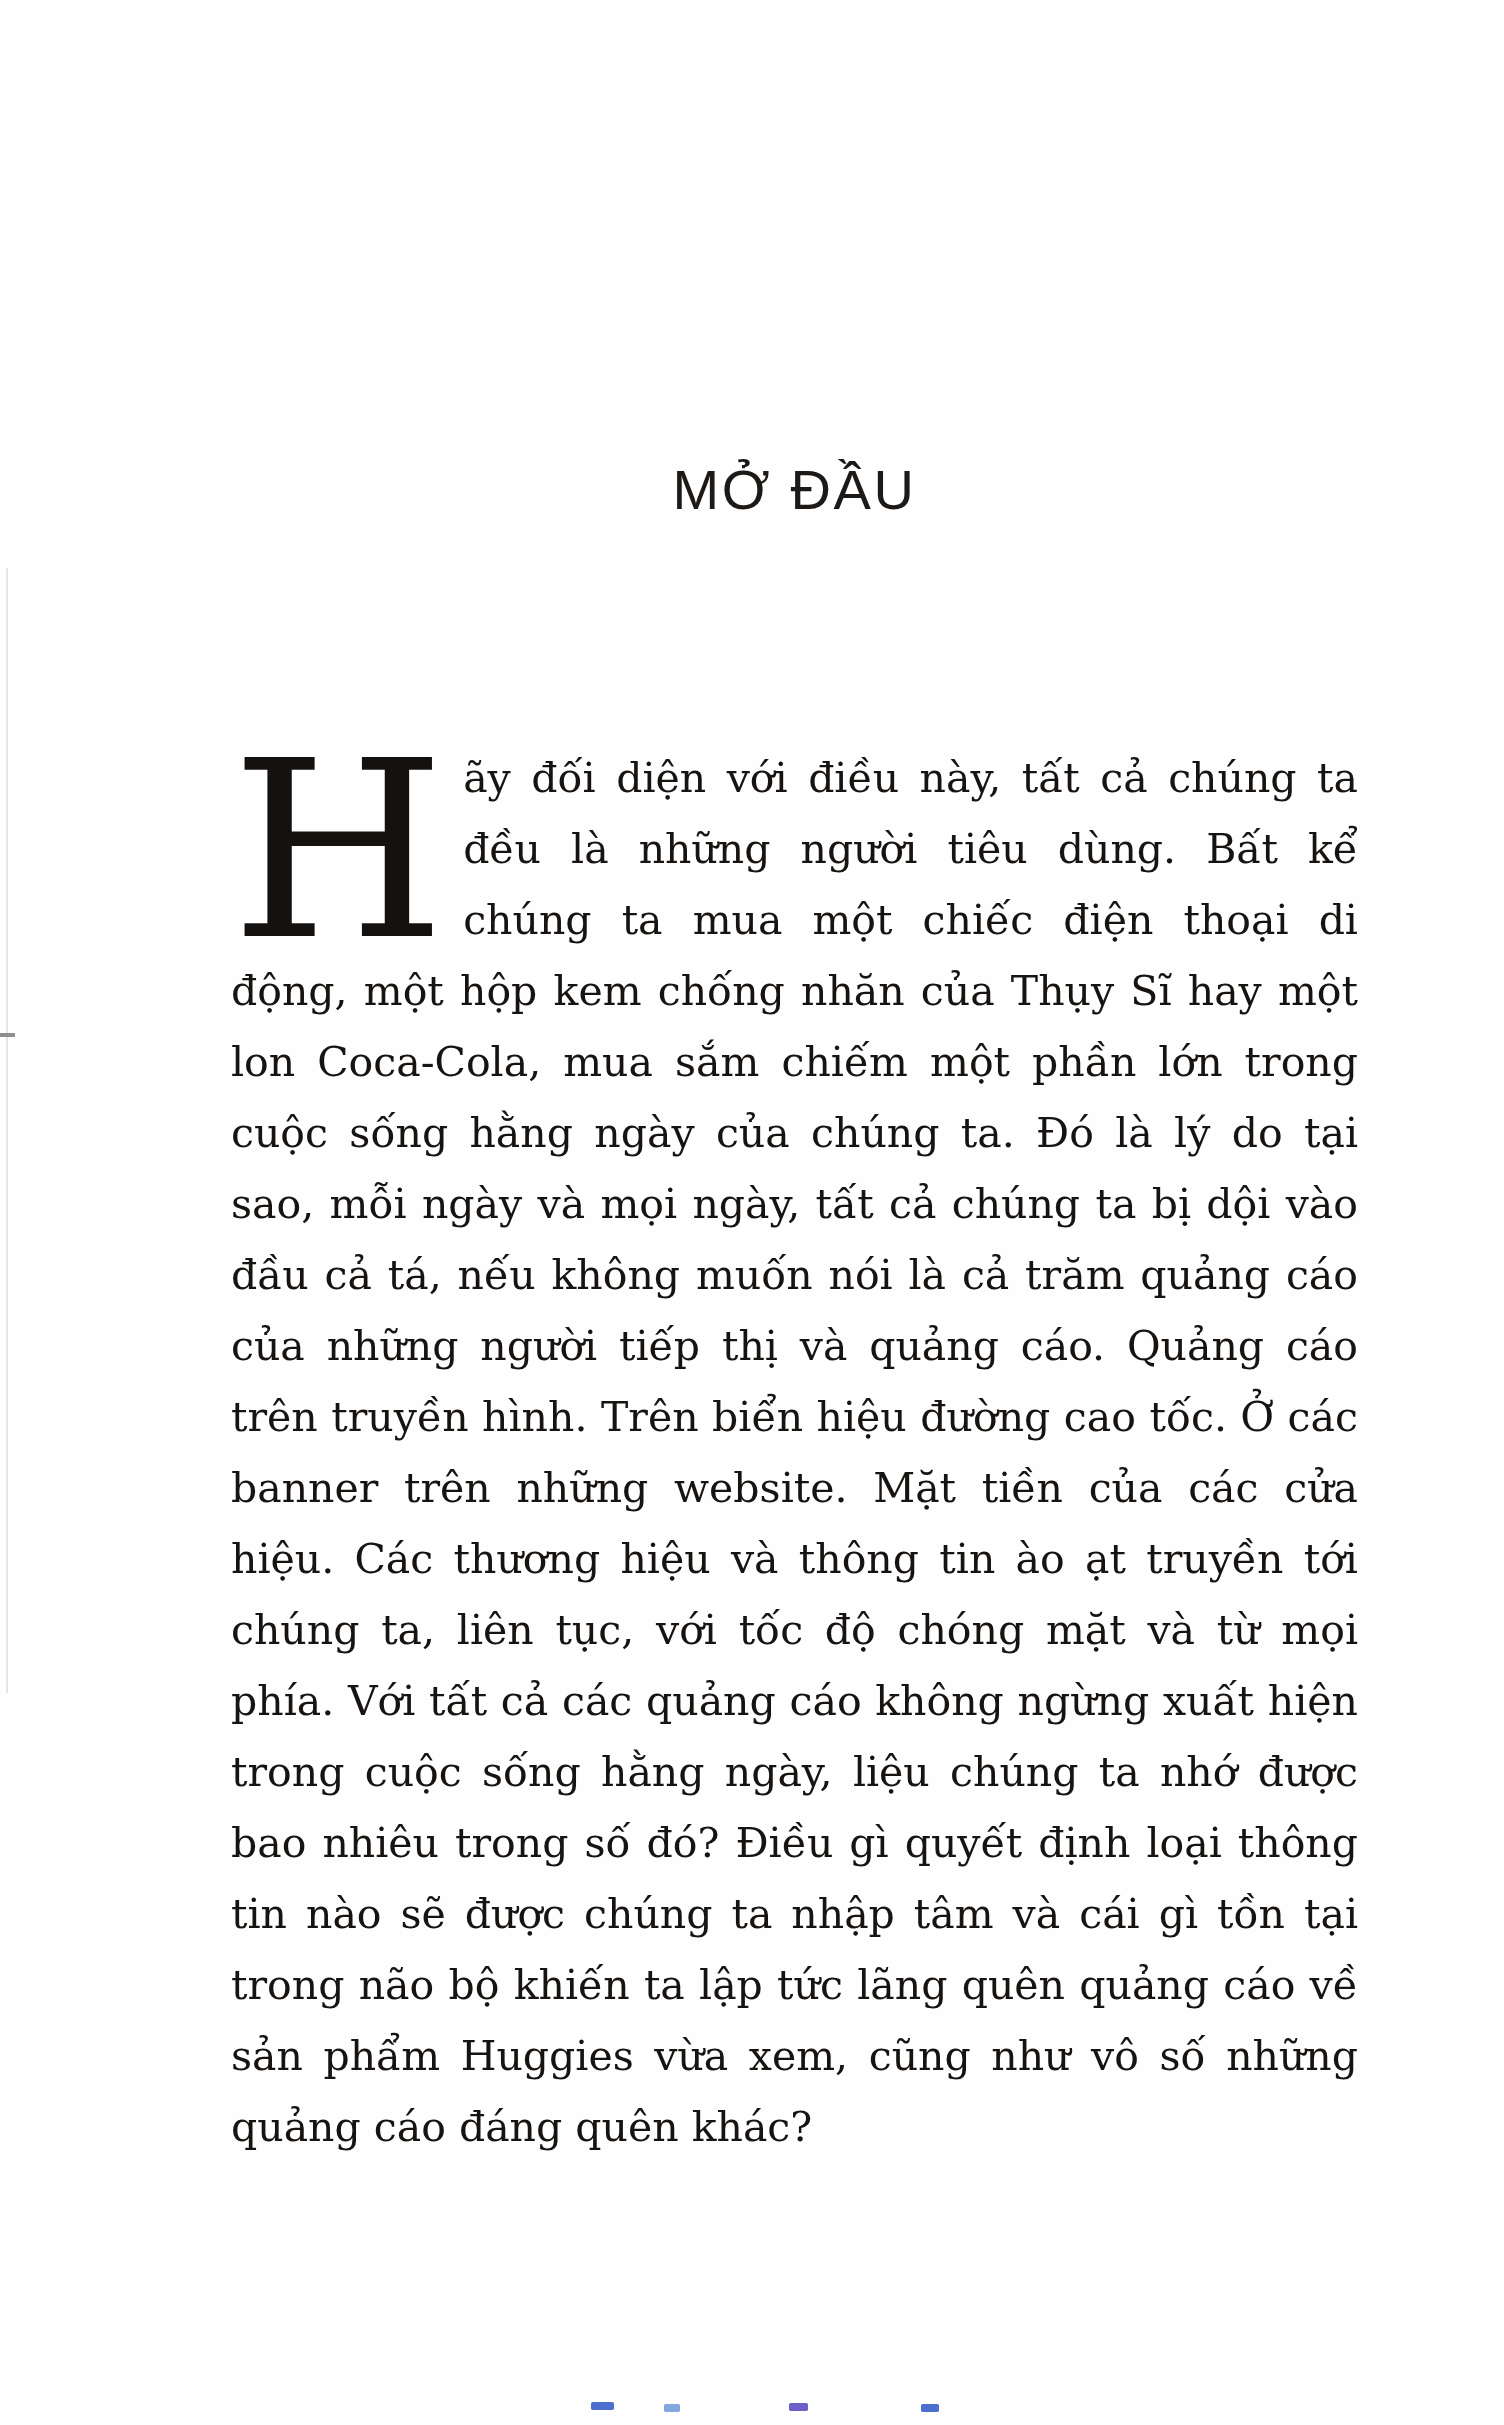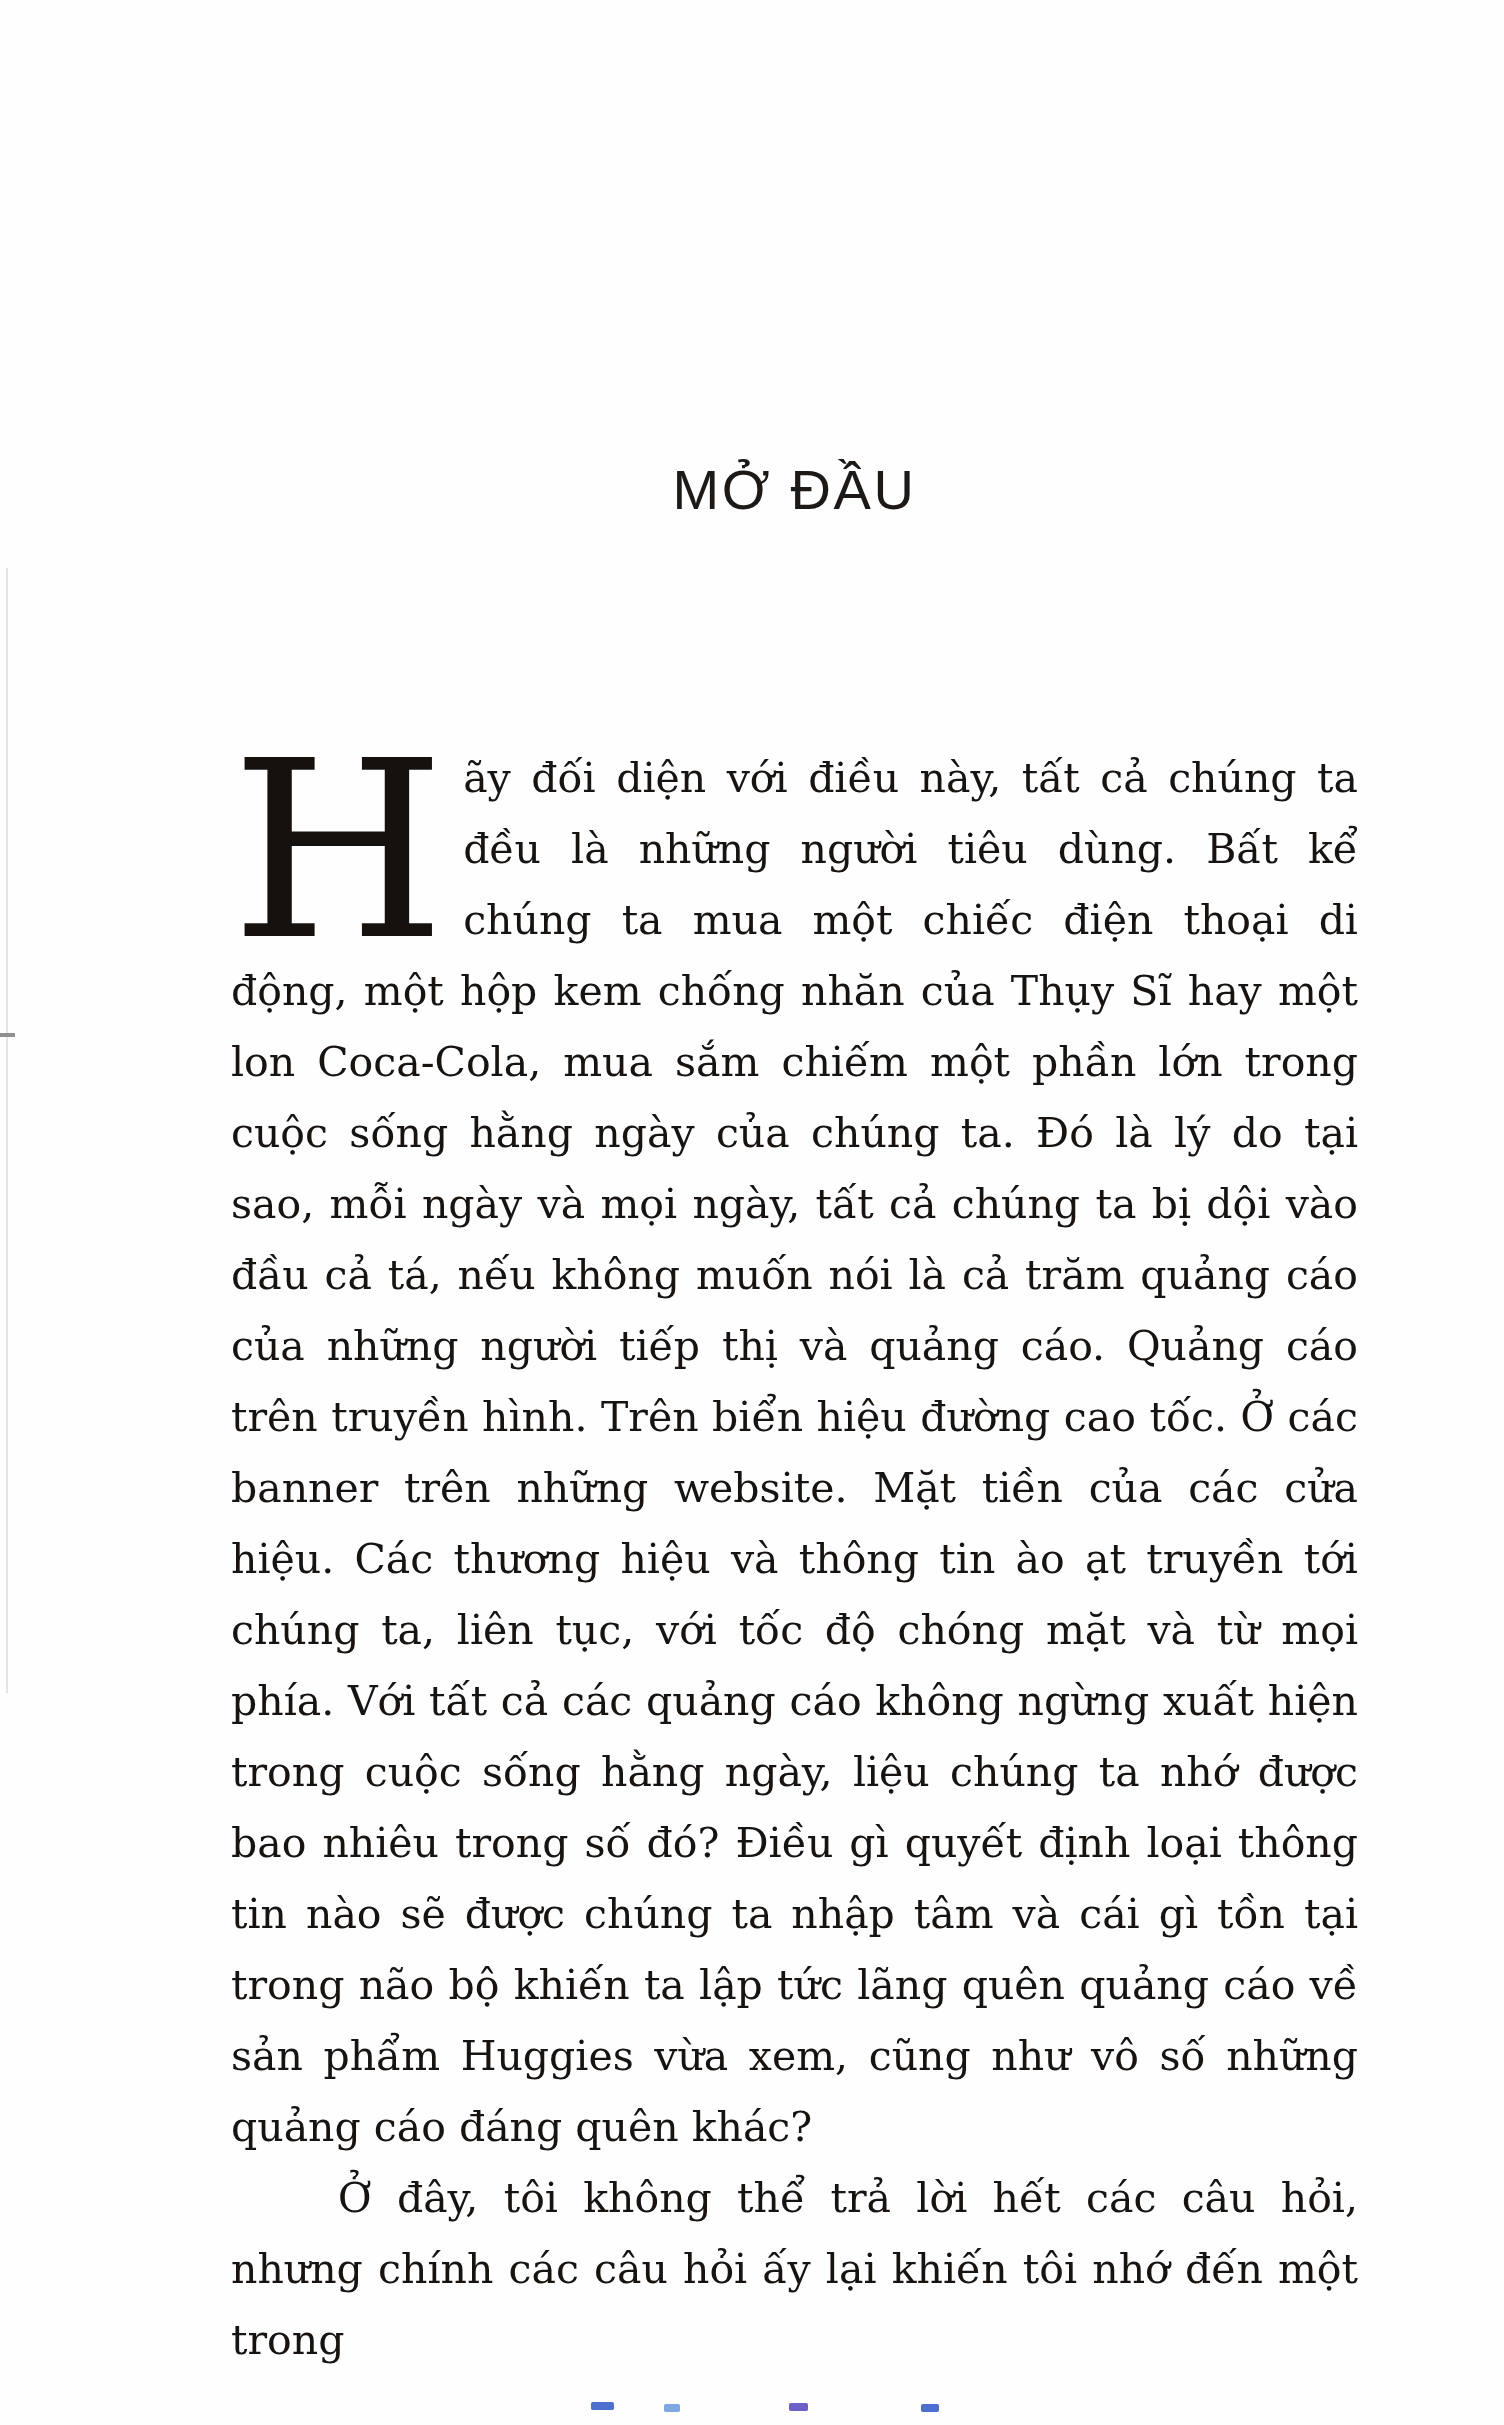--- a/index.html
+++ b/index.html
@@ -91,21 +91,20 @@
 
   <div class="edge-line"></div>
   <div class="edge-dash"></div>
 
   <div class="text-column">
 
     <h1 class="chapter-title">MỞ ĐẦU</h1>
 
     <p class="body-para first"><span class="dropcap">H</span><span>ãy đối diện với điều này, tất cả chúng ta đều là những người tiêu dùng. Bất kể chúng ta mua một chiếc điện thoại di động, một hộp kem chống nhăn của Thụy Sĩ hay một lon Coca-Cola, mua sắm chiếm một phần lớn trong cuộc sống hằng ngày của chúng ta. Đó là lý do tại sao, mỗi ngày và mọi ngày, tất cả chúng ta bị dội vào đầu cả tá, nếu không muốn nói là cả trăm quảng cáo của những người tiếp thị và quảng cáo. Quảng cáo trên truyền hình. Trên biển hiệu đường cao tốc. Ở các banner trên những website. Mặt tiền của các cửa hiệu. Các thương hiệu và thông tin ào ạt truyền tới chúng ta, liên tục, với tốc độ chóng mặt và từ mọi phía. Với tất cả các quảng cáo không ngừng xuất hiện trong cuộc sống hằng ngày, liệu chúng ta nhớ được bao nhiêu trong số đó? Điều gì quyết định loại thông tin nào sẽ được chúng ta nhập tâm và cái gì tồn tại trong não bộ khiến ta lập tức lãng quên quảng cáo về sản phẩm Huggies vừa xem, cũng như vô số những quảng cáo đáng quên khác?</span></p>
 
-    <p class="body-para indent">Ở đây, tôi không thể trả lời hết các câu hỏi, nhưng chính các câu hỏi ấy lại khiến tôi nhớ đến một trong</p>
 
   </div>
 
   <span class="speck s1"></span>
   <span class="speck s2"></span>
   <span class="speck s3"></span>
   <span class="speck s4"></span>
 
 </div>
 

